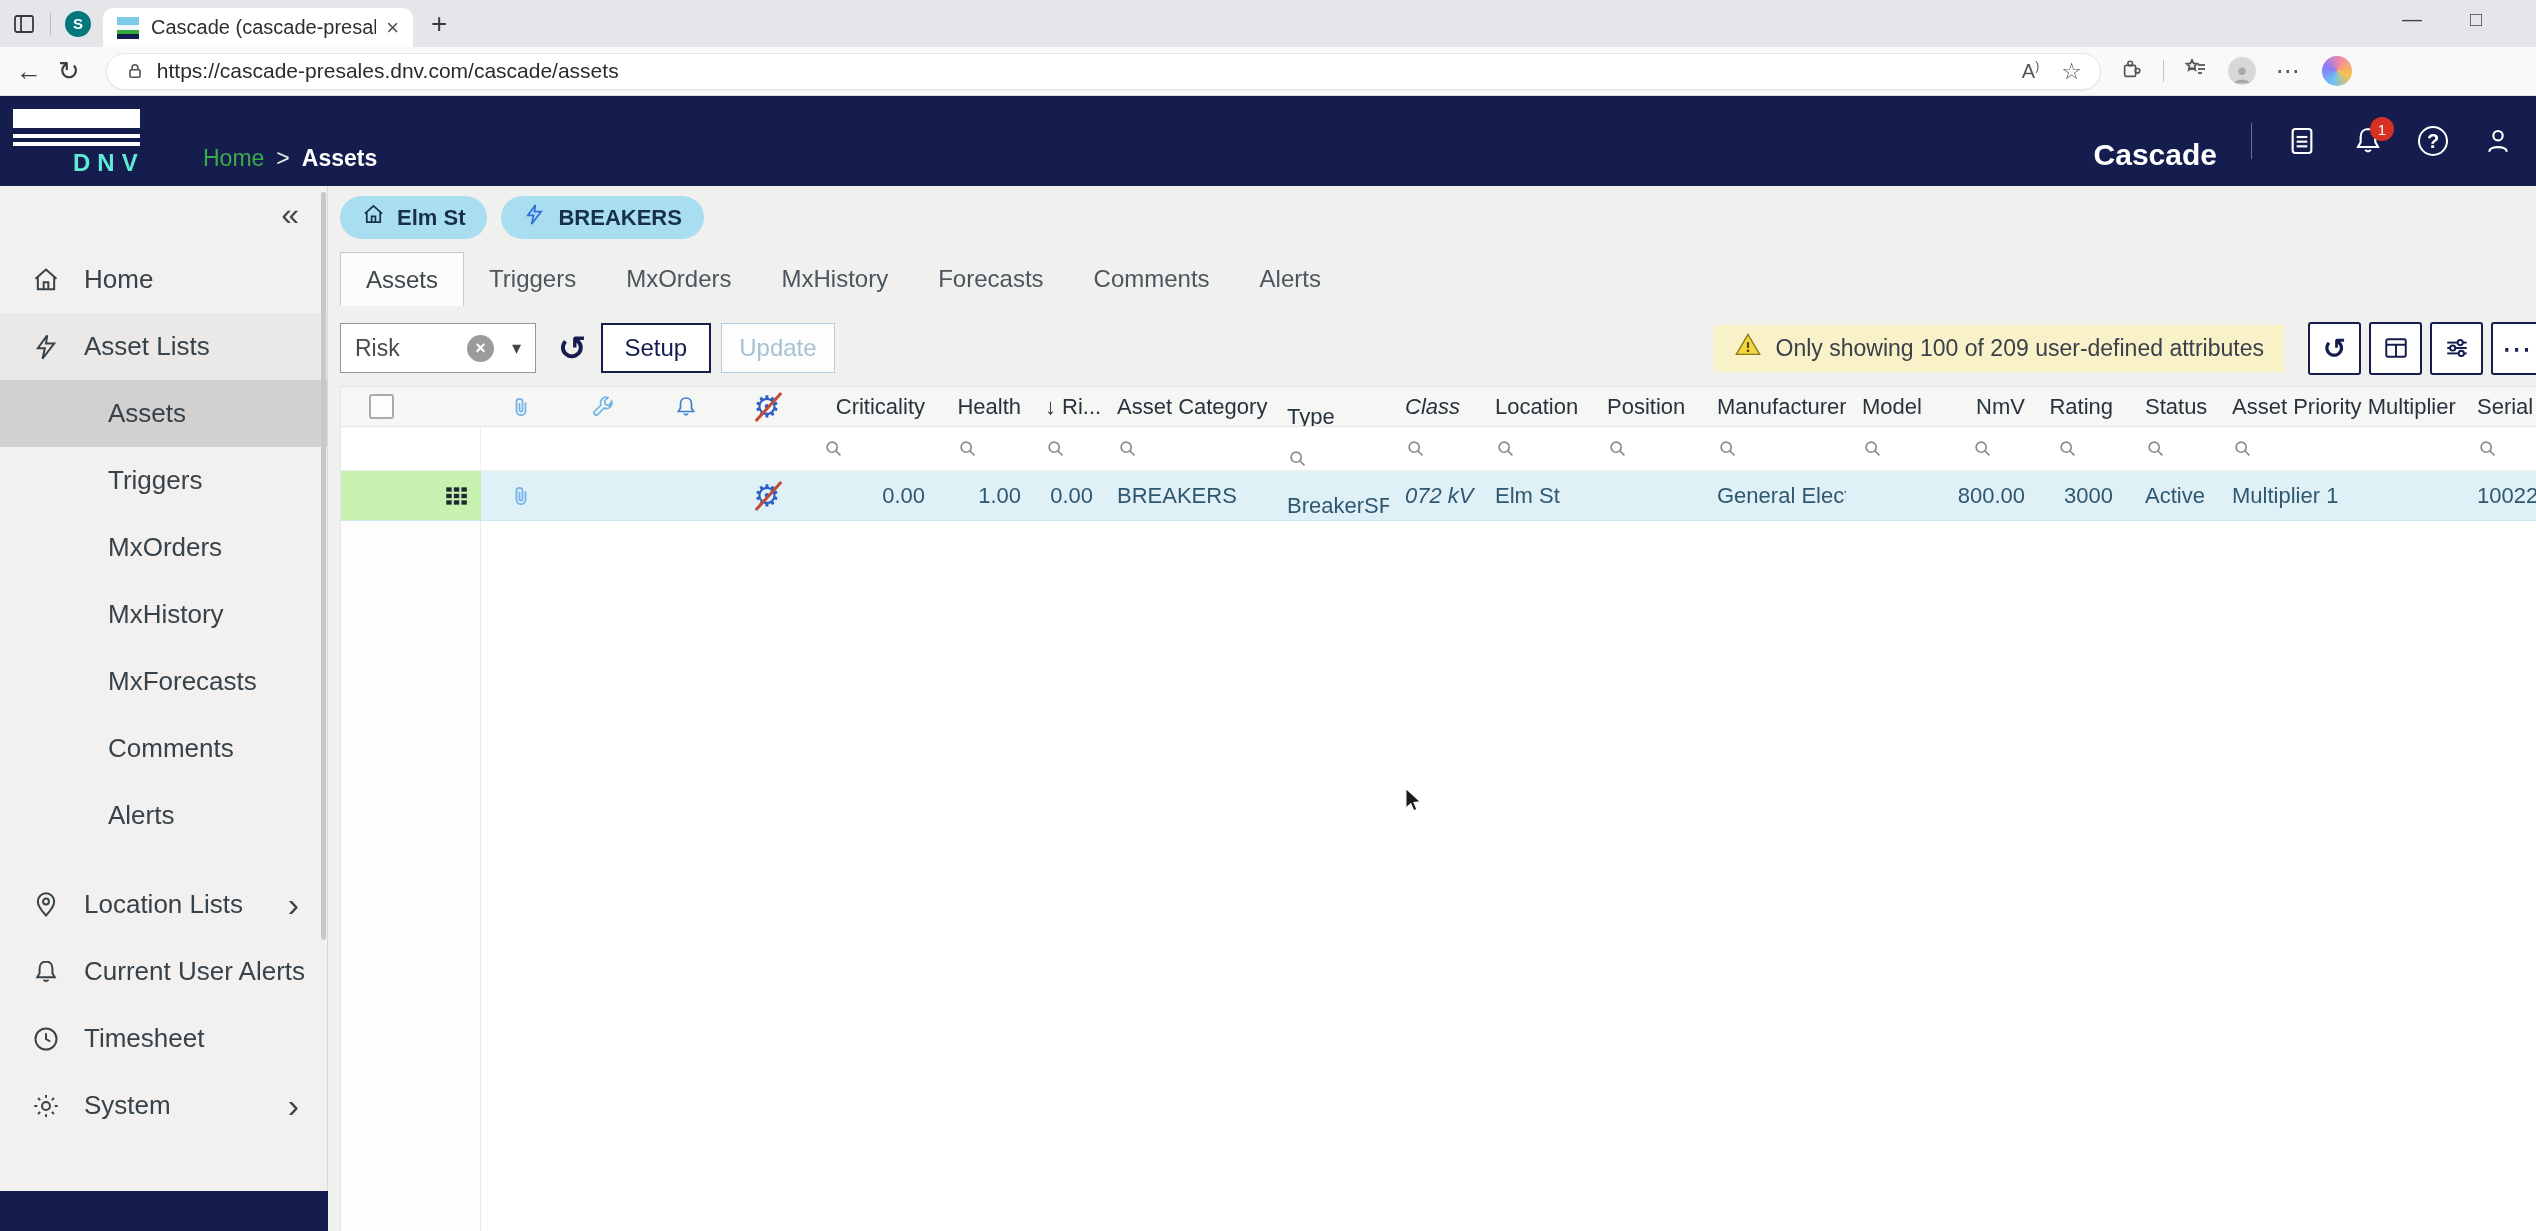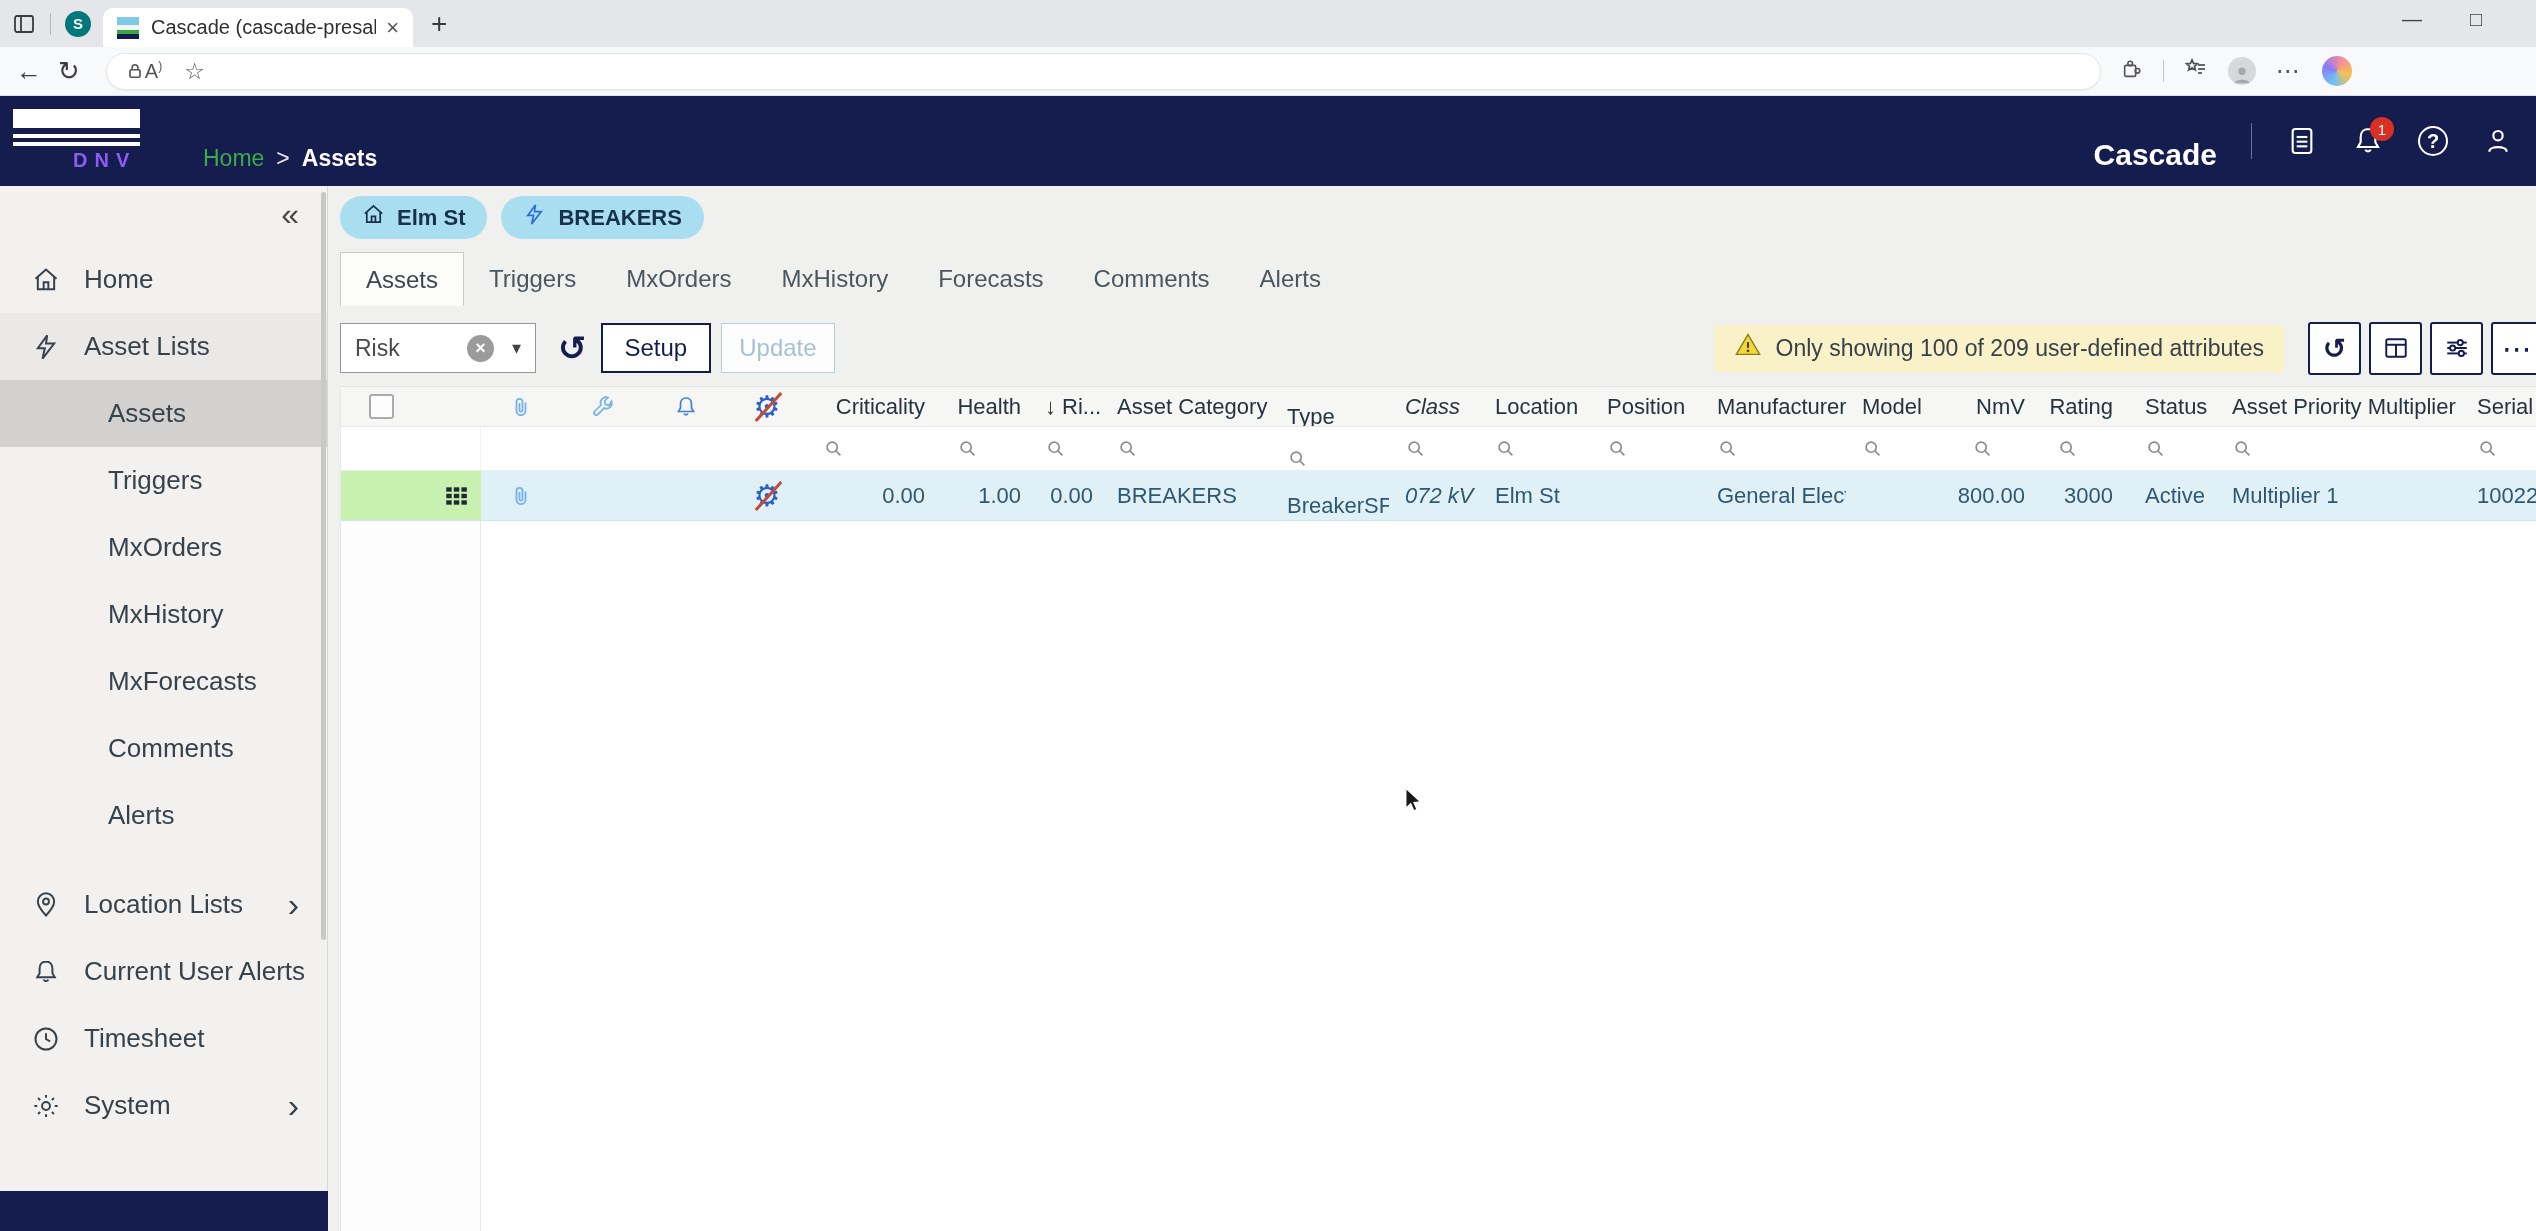--- a/index.html
+++ b/index.html
@@ -38,21 +38,21 @@
   .more-dots { font-size:24px; color:#555; letter-spacing:2px; }
   .copilot { width:30px; height:30px; border-radius:50%; margin-right:-6px;
              background:conic-gradient(from 200deg,#6cc3f5,#8b7bf7,#f58ba0,#f7c14d,#6cc3f5); }
 
   
   .appbar { height:90px; background:#151d4e; position:relative; }
   .dnv-logo { position:absolute; left:13px; top:13px; width:127px; }
   .dnv-bar1 { height:19px; background:#fff; }
   .dnv-bar2 { height:4px; background:#fff; margin-top:6px; }
   .dnv-bar3 { height:4px; background:#fff; margin-top:4px; }
-  .dnv-text { color:#8b5cf6; font-size:20px; font-weight:bold; letter-spacing:7px; margin:3px 0 0 60px; }
+  .dnv-text { color:#5eead4; font-size:24px; font-weight:bold; letter-spacing:7px; margin:3px 0 0 60px; }
   .breadcrumb { position:absolute; left:203px; bottom:14px; font-size:23px; display:flex; gap:12px; align-items:center; }
   .bc-home { color:#3cab4a; }
   .bc-sep { color:#e8e8e8; }
   .bc-current { color:#fff; font-weight:bold; }
   .appbar-right { position:absolute; right:22px; top:0; height:90px; display:flex; align-items:center; gap:34px; color:#fff; }
   .app-name { font-size:30px; font-weight:bold;margin-top:27px; }
   .ab-divider { width:1px; height:36px; background:#6a7192; }
   .ab-icon { position:relative; display:flex; color:#fff; }
   .badge { position:absolute; top:-8px; right:-10px; min-width:24px; height:24px; border-radius:12px; background:#d93025;
            color:#fff; font-size:15px; display:flex; align-items:center; justify-content:center; padding:0 4px; }
@@ -166,20 +166,21 @@
   <div class="navbar">
     <span class="nav-glyph">←</span>
     <span class="nav-glyph">↻</span>
     <div class="urlbar">
       <span class="mag">
         <svg width="20" height="20" viewBox="0 0 24 24" fill="none" stroke="#555" stroke-width="2">
             <rect x="6" y="10.5" width="12" height="9" rx="1.5"></rect>
             <path d="M8.5 10.5 V8 a3.5 3.5 0 0 1 7 0 v2.5"></path>
           </svg>
       </span>
+      <span class="url-text">https://cascade-presales.dnv.com/cascade/assets</span>
       <span class="read-aloud"><span>A</span><sup>)</sup></span>
       <span class="url-star">☆</span>
     </div>
     <div class="nb-right">
       <span>
         <svg width="22" height="22" viewBox="0 0 24 24" fill="none" stroke="#555" stroke-width="1.8">
             <rect x="4" y="8" width="12" height="12" rx="1.5"></rect>
             <circle cx="10" cy="6" r="2.5"></circle>
             <circle cx="18" cy="14" r="2.5"></circle>
           </svg>

